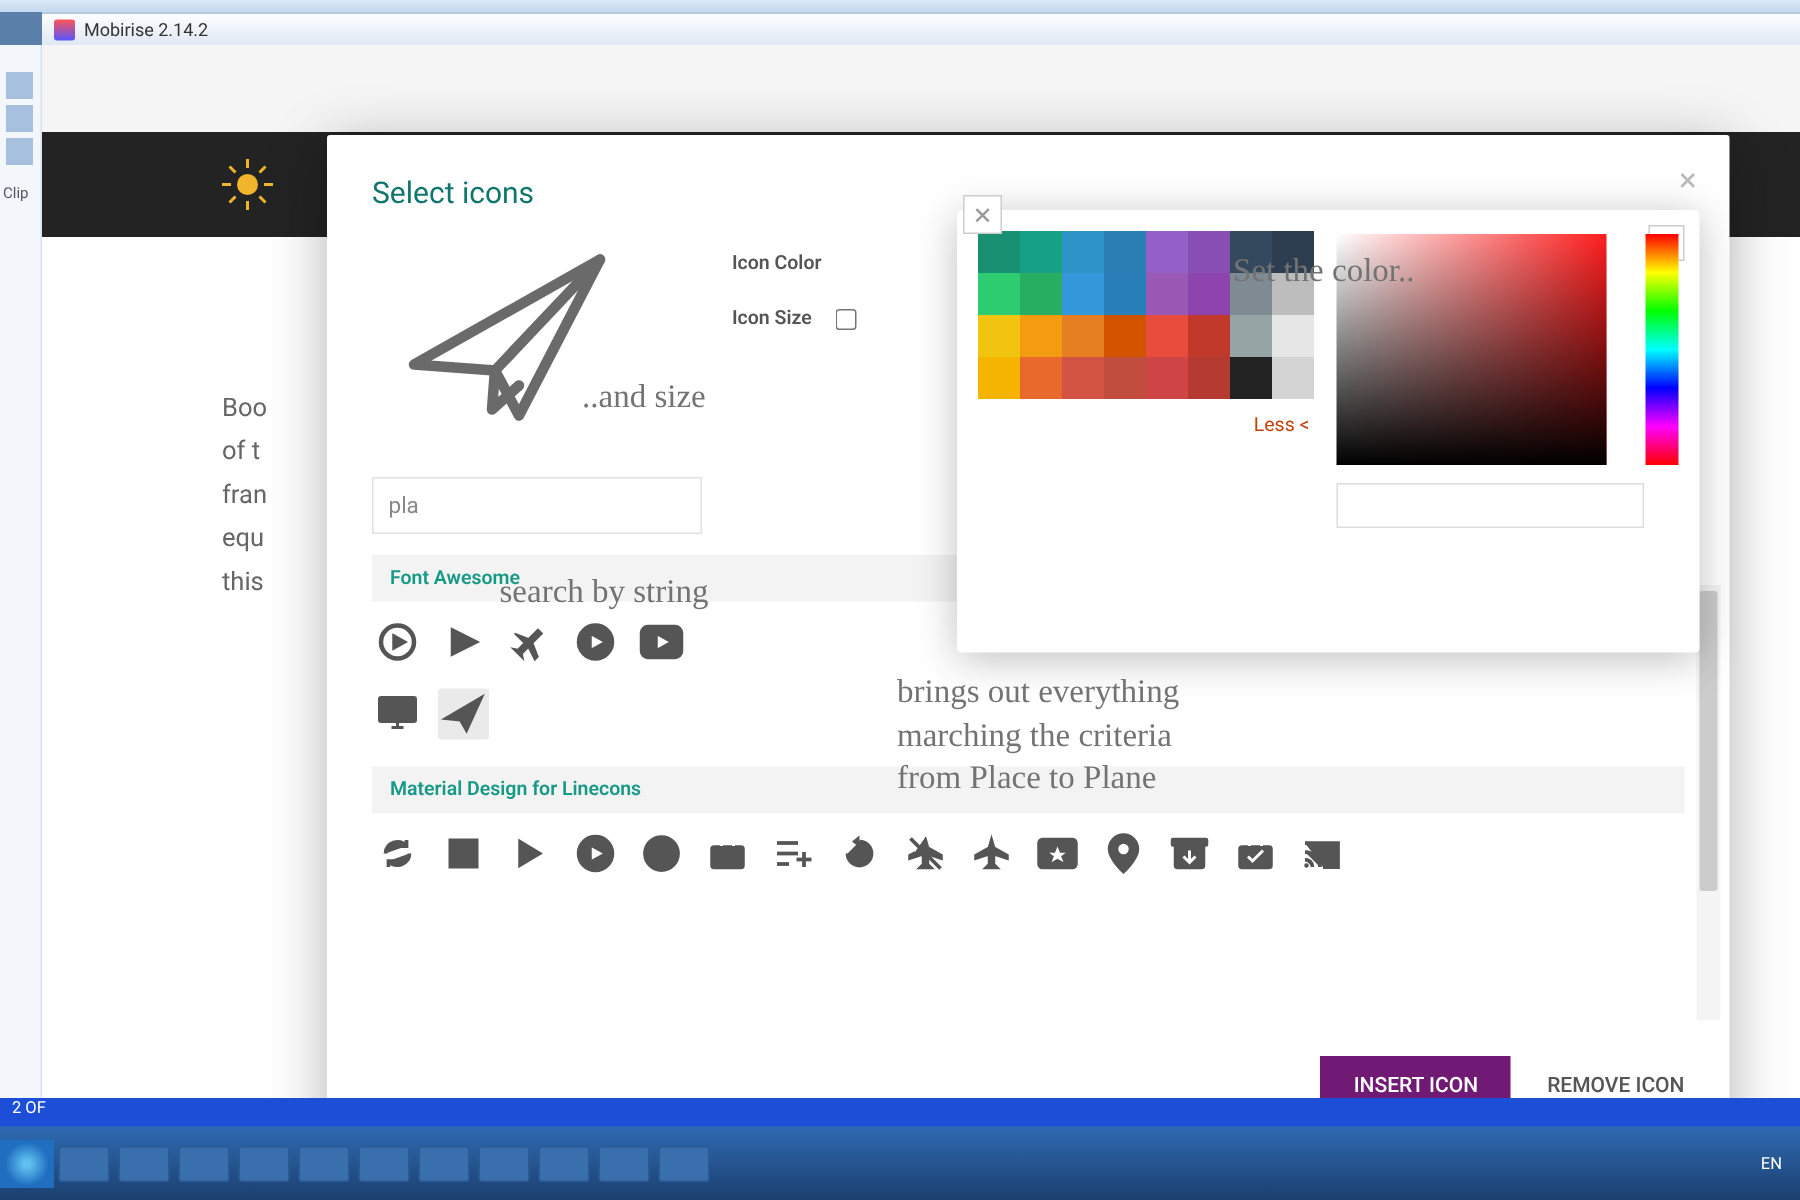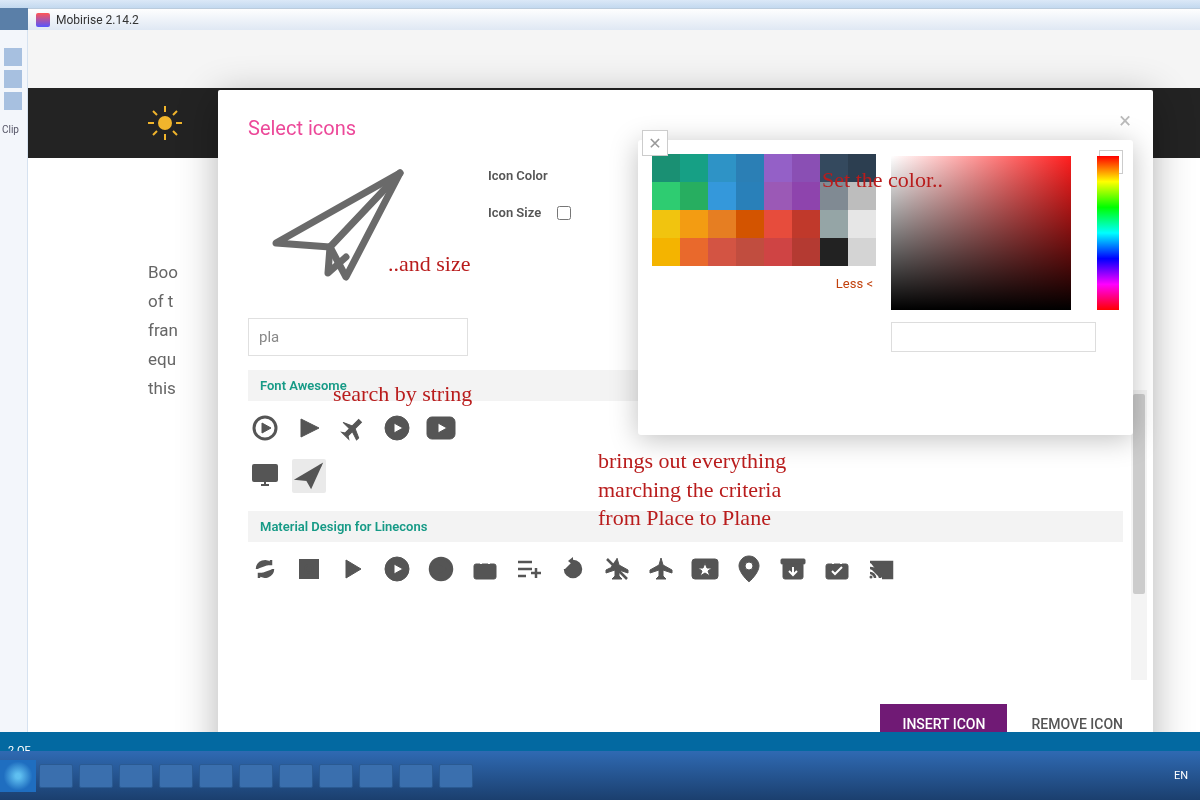--- a/index.html
+++ b/index.html
@@ -6,36 +6,36 @@
   body { width:1200px; height:800px; background:#5a7fa8; overflow:hidden; position:relative; }
   
   .win-outer { position:absolute; top:0; left:0; right:0; height:8px; background:linear-gradient(#dbe8f7,#c3d9ef); }
   .titlebar { position:absolute; top:8px; left:28px; right:0; height:22px; background:linear-gradient(#fefefe,#dfe8f4); border-top:1px solid #bcd; display:flex; align-items:center; font-size:12px; color:#333; padding-left:8px; }
   .office-ribbon { position:absolute; top:30px; left:0; width:28px; height:738px; background:#f3f6fb; border-right:1px solid #d6e2f0; }
   .app-area { position:absolute; top:30px; left:28px; right:0; bottom:32px; background:#f5f5f5; }
   .taskbar { position:absolute; left:0; right:0; bottom:0; height:49px; background:linear-gradient(#2f6ab3,#1b3f6e); display:flex; align-items:center; }
   .taskbar .start { width:36px; height:32px; background:radial-gradient(circle at 50% 50%, #5fbff0 10%, #1f6ec0 60%); }
   .taskbar .titem { width:34px; height:24px; margin:0 3px; background:#3a6fae; border:1px solid #2a5a92; border-radius:2px; }
   .taskbar .lang { margin-left:auto; margin-right:12px; color:#fff; font-size:11px; }
-  .statusbar { position:absolute; left:0; right:0; bottom:32px; height:36px; background:#0369a1; color:#fff; font-size:11px; display:flex; align-items:center; padding:0 8px; }
+  .statusbar { position:absolute; left:0; right:0; bottom:32px; height:36px; background:#1d4ed8; color:#fff; font-size:11px; display:flex; padding:0 8px; }
   
   .m-header { height:58px; background:#f5f5f5; display:flex; align-items:center; padding:0 20px; border-bottom:1px solid #e2e2e2; }
   .hamburger { width:26px; height:18px; display:flex; flex-direction:column; justify-content:space-between; cursor:pointer; }
   .hamburger span { height:3px; background:#666; border-radius:1px; }
   .m-header .file { margin-left:22px; font-size:22px; color:#555; font-weight:300; }
   .m-header .devices { margin-left:auto; display:flex; gap:30px; }
   .device-ic { width:22px; height:28px; border:2px solid #999; border-radius:2px; }
   .m-header .cloud { margin-left:auto; width:30px; height:20px; background:#646464; border-radius:10px; position:relative; }
   .m-header .cloud:before { content:""; position:absolute; top:-7px; left:6px; width:14px; height:14px; background:#646464; border-radius:50%; }
   .m-canvas { position:absolute; top:58px; left:0; right:0; bottom:0; background:#fff; }
   .m-canvas .blackbar { height:70px; background:#232323; display:flex; align-items:center; padding:0 120px; }
   .m-canvas .bodytext { padding:100px 120px; color:#666; font-size:17px; line-height:1.7; }
   
   .overlay { position:absolute; top:60px; left:190px; width:935px; height:680px; background:#fff; box-shadow:0 8px 40px rgba(0,0,0,.3); border-radius:2px; padding:26px 30px; }
-  .overlay h2 { font-size:20px; font-weight:400; color:#ec4899; }
+  .overlay h2 { font-size:20px; font-weight:400; color:#0f766e; }
   .overlay .close-x { position:absolute; top:18px; right:22px; font-size:22px; color:#bbb; cursor:pointer; }
   .row1 { display:flex; margin-top:10px; }
   .preview-icon { width:180px; height:150px; display:flex; align-items:center; justify-content:center; }
   .controls { margin-left:60px; display:flex; flex-direction:column; gap:22px; padding-top:18px; }
   .controls label { font-size:13px; font-weight:600; color:#555; }
   .size-row { display:flex; align-items:center; gap:16px; }
   .size-row input[type=checkbox]{ width:14px; height:14px; }
   .size-row input[type=text] { width:52px; height:30px; border:1px solid #ddd; text-align:center; font-size:15px; color:#888; }
   .search { margin-top:18px; }
   .search input { width:220px; height:38px; border:1px solid #e0e0e0; padding:0 10px; font-size:15px; color:#888; }
@@ -57,21 +57,21 @@
   .sw { width:28px; height:28px; cursor:pointer; }
   .less { text-align:right; font-size:13px; color:#c2410c; margin-top:10px; cursor:pointer; padding-right:4px;}
   .picker-side { flex:1; position:relative; }
   .picker-close { position:absolute; top:-4px; right:-4px; width:24px; height:24px; border:1px solid #ccc; display:flex; align-items:center; justify-content:center; color:#999; cursor:pointer; background:#fff;}
   .gradient-box { width:180px; height:154px; background:
      linear-gradient(to bottom, rgba(0,0,0,0), #000),
      linear-gradient(to right, #fff, #ff1e1e); margin-top:2px; }
   .hue { position:absolute; top:2px; right:0; width:22px; height:154px; background:linear-gradient(#f00,#ff0,#0f0,#0ff,#00f,#f0f,#f00); }
   .hex-input { margin-top:12px; width:205px; height:30px; border:1px solid #ddd; }
   
-  .anno { position:absolute; font-family:"Comic Sans MS","Segoe Script",cursive; font-size:22px; color:#b91c1c; pointer-events:none; white-space:pre; line-height:1.3;}
+  .anno { position:absolute; font-family:"Comic Sans MS","Segoe Script",cursive; font-size:22px; color:#737373; pointer-events:none; white-space:pre; line-height:1.3;}
   .a1 { top:76px; right:210px; }
   .a2 { top:160px; left:170px; }
   .a3 { top:290px; left:115px; }
   .a4 { top:357px; left:380px; }
   svg { overflow:visible; }
 </style>
 </head>
 <body>
 
 <div class="win-outer"></div>

